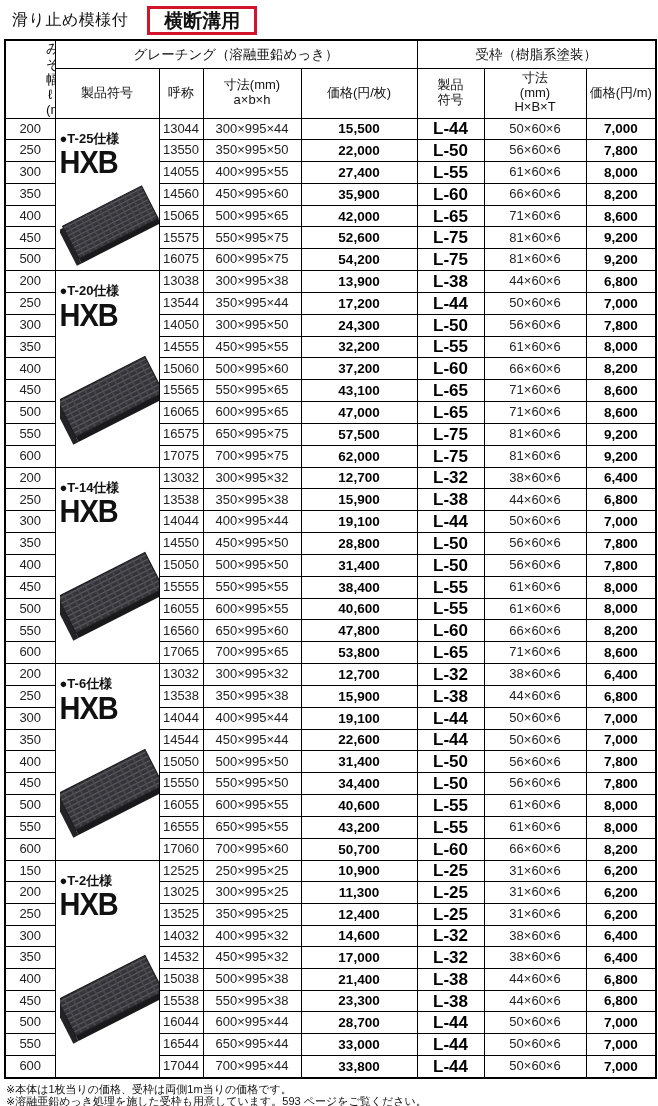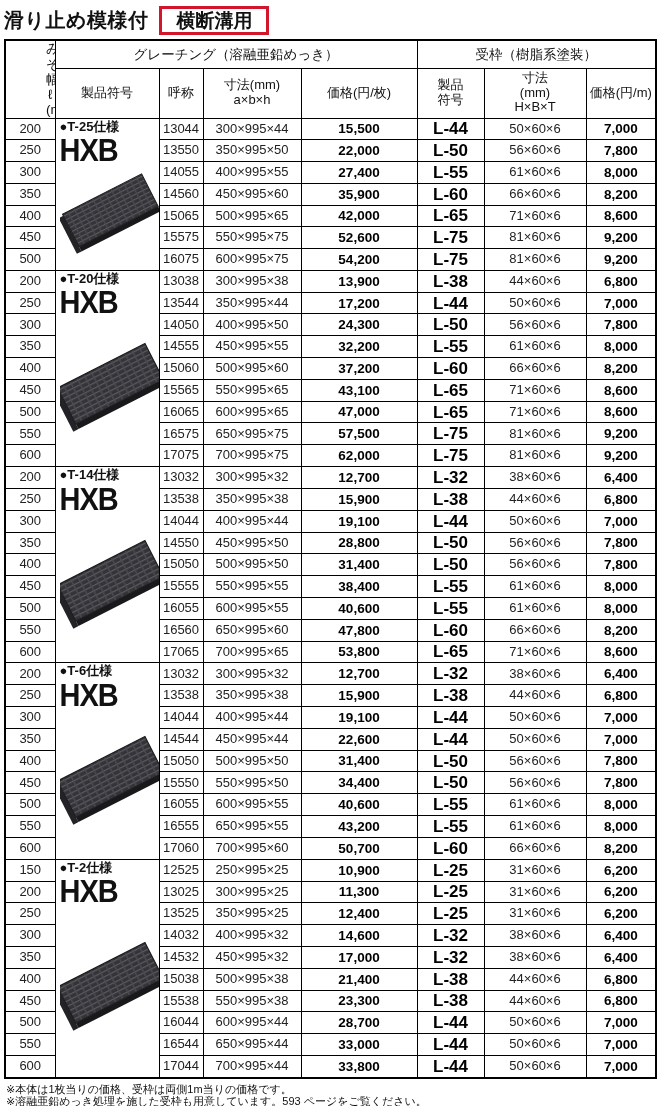--- a/index.html
+++ b/index.html
@@ -8,21 +8,21 @@
     width: 658px; height: 1106px;
     background: #ffffff;
     font-family: "Liberation Sans", "DejaVu Sans", sans-serif;
     color: #111;
     overflow: hidden;
   }
   .page { padding: 5px 3px 0 4px; }
 
   
   .titlebar { display: flex; align-items: center; height: 30px; }
-  .page-title { margin: 0; font-size: 20px; font-weight: bold; letter-spacing: 0.5px; }
+  .page-title { margin: 8px; font-size: 16px; font-weight: normal; letter-spacing: 0.5px; }
   .red-box {
     margin-left: 11px;
     border: 3px solid #d3152c;
     padding: 0 14px;
     font-size: 19px; font-weight: bold; line-height: 23px;
     color: #111;
   }
   .company { margin-left: auto; margin-right: 8px; color: #9a1a1a; font-weight: bold; font-size: 19px; }
 
   
@@ -44,21 +44,21 @@
   thead tr.tier2 { height: 50px; }
   th.groove-header { font-size: 13px; padding-left: 40px; }
 
   td.c-plain  { color: #222; font-weight: normal; }
   td.c-groove { color: #222; }
   td.c-price  { font-weight: bold; font-size: 13.5px; color: #000; }
   td.c-code   { font-weight: bold; font-size: 17px; color: #000; }
 
   td.group-cell {
     vertical-align: top; text-align: left;
-    padding: 1px 2px 0 4px;
+    padding: 13px 2px 0 4px;
   }
   .spec  { font-weight: bold; font-size: 13px; white-space: nowrap; }
   .brand {
     font-weight: bold; font-size: 29px; line-height: 29px;
     letter-spacing: -1px; margin-top: 1px;
     transform: scaleY(1.08); transform-origin: left top;
   }
   svg.grating { display: block; margin: 4px auto 0 auto; }
 
   
@@ -220,21 +220,21 @@
           <td class="c-plain">13544</td>
           <td class="c-plain">350×995×44</td>
           <td class="c-price">17,200</td>
           <td class="c-code">L-44</td>
           <td class="c-plain">50×60×6</td>
           <td class="c-price">7,000</td>
         </tr>
         <tr>
           <td class="c-groove">300</td>
           <td class="c-plain">14050</td>
-          <td class="c-plain">400×995×50</td>
+          <td class="c-plain">300×995×50</td>
           <td class="c-price">24,300</td>
           <td class="c-code">L-50</td>
           <td class="c-plain">56×60×6</td>
           <td class="c-price">7,800</td>
         </tr>
         <tr>
           <td class="c-groove">350</td>
           <td class="c-plain">14555</td>
           <td class="c-plain">450×995×55</td>
           <td class="c-price">32,200</td>

